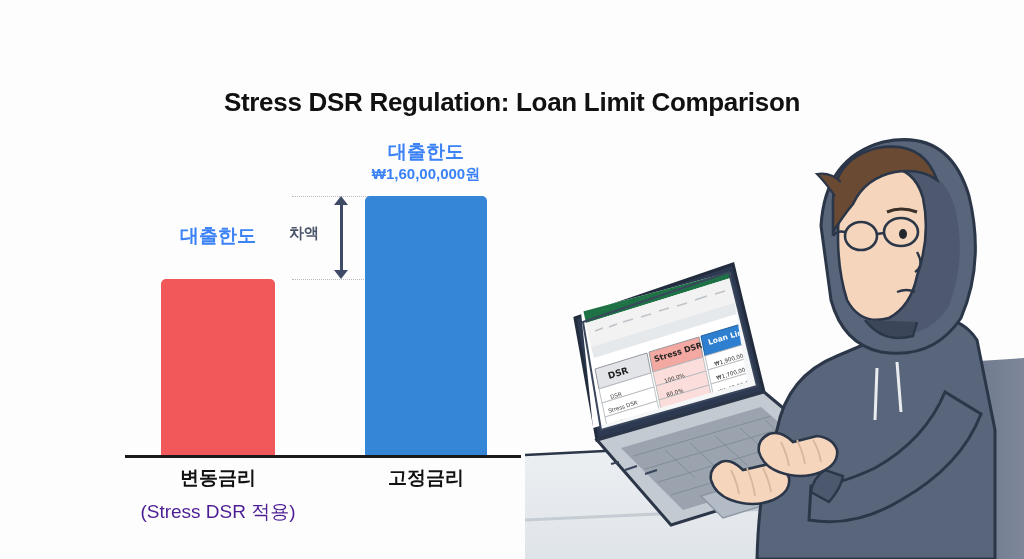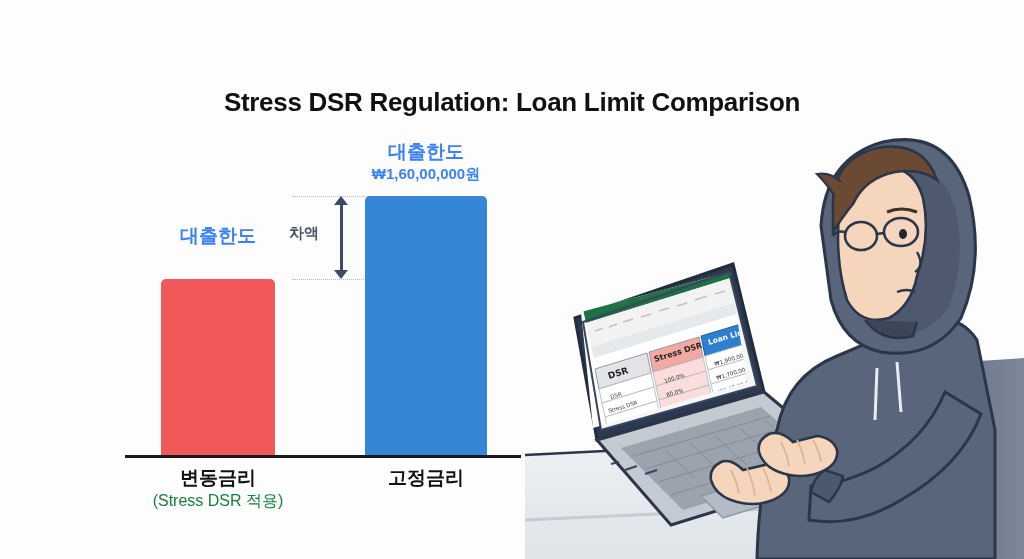--- a/index.html
+++ b/index.html
@@ -59,21 +59,21 @@
   .diff-arrow .head.up{top:0;border-bottom:9px solid #3f4a66;}
   .diff-arrow .head.down{bottom:0;border-top:9px solid #3f4a66;}
   .diff-label{
     position:absolute;left:278px;top:224px;width:52px;text-align:center;
     font-size:15px;font-weight:bold;color:#4a5468;
   }
 
   
   .xlab{position:absolute;text-align:center;color:#111111;}
   .xlab .main{font-size:19px;font-weight:bold;display:block;}
-  .xlab .sub{font-size:16px;font-weight:normal;display:block;color:#15803d;}
+  .xlab .sub{font-size:19px;font-weight:normal;display:block;margin-top:8px;color:#4c1d95;}
   .xlab.l1{left:98px;top:465px;width:240px;}
   .xlab.l2{left:306px;top:465px;width:240px;}
 
   
   .illus{position:absolute;left:525px;top:0;width:499px;height:559px;}
   .illus svg{display:block;}
   .sparkle-wrap{position:absolute;left:0;top:0;}
 </style>
 </head>
 <body>

